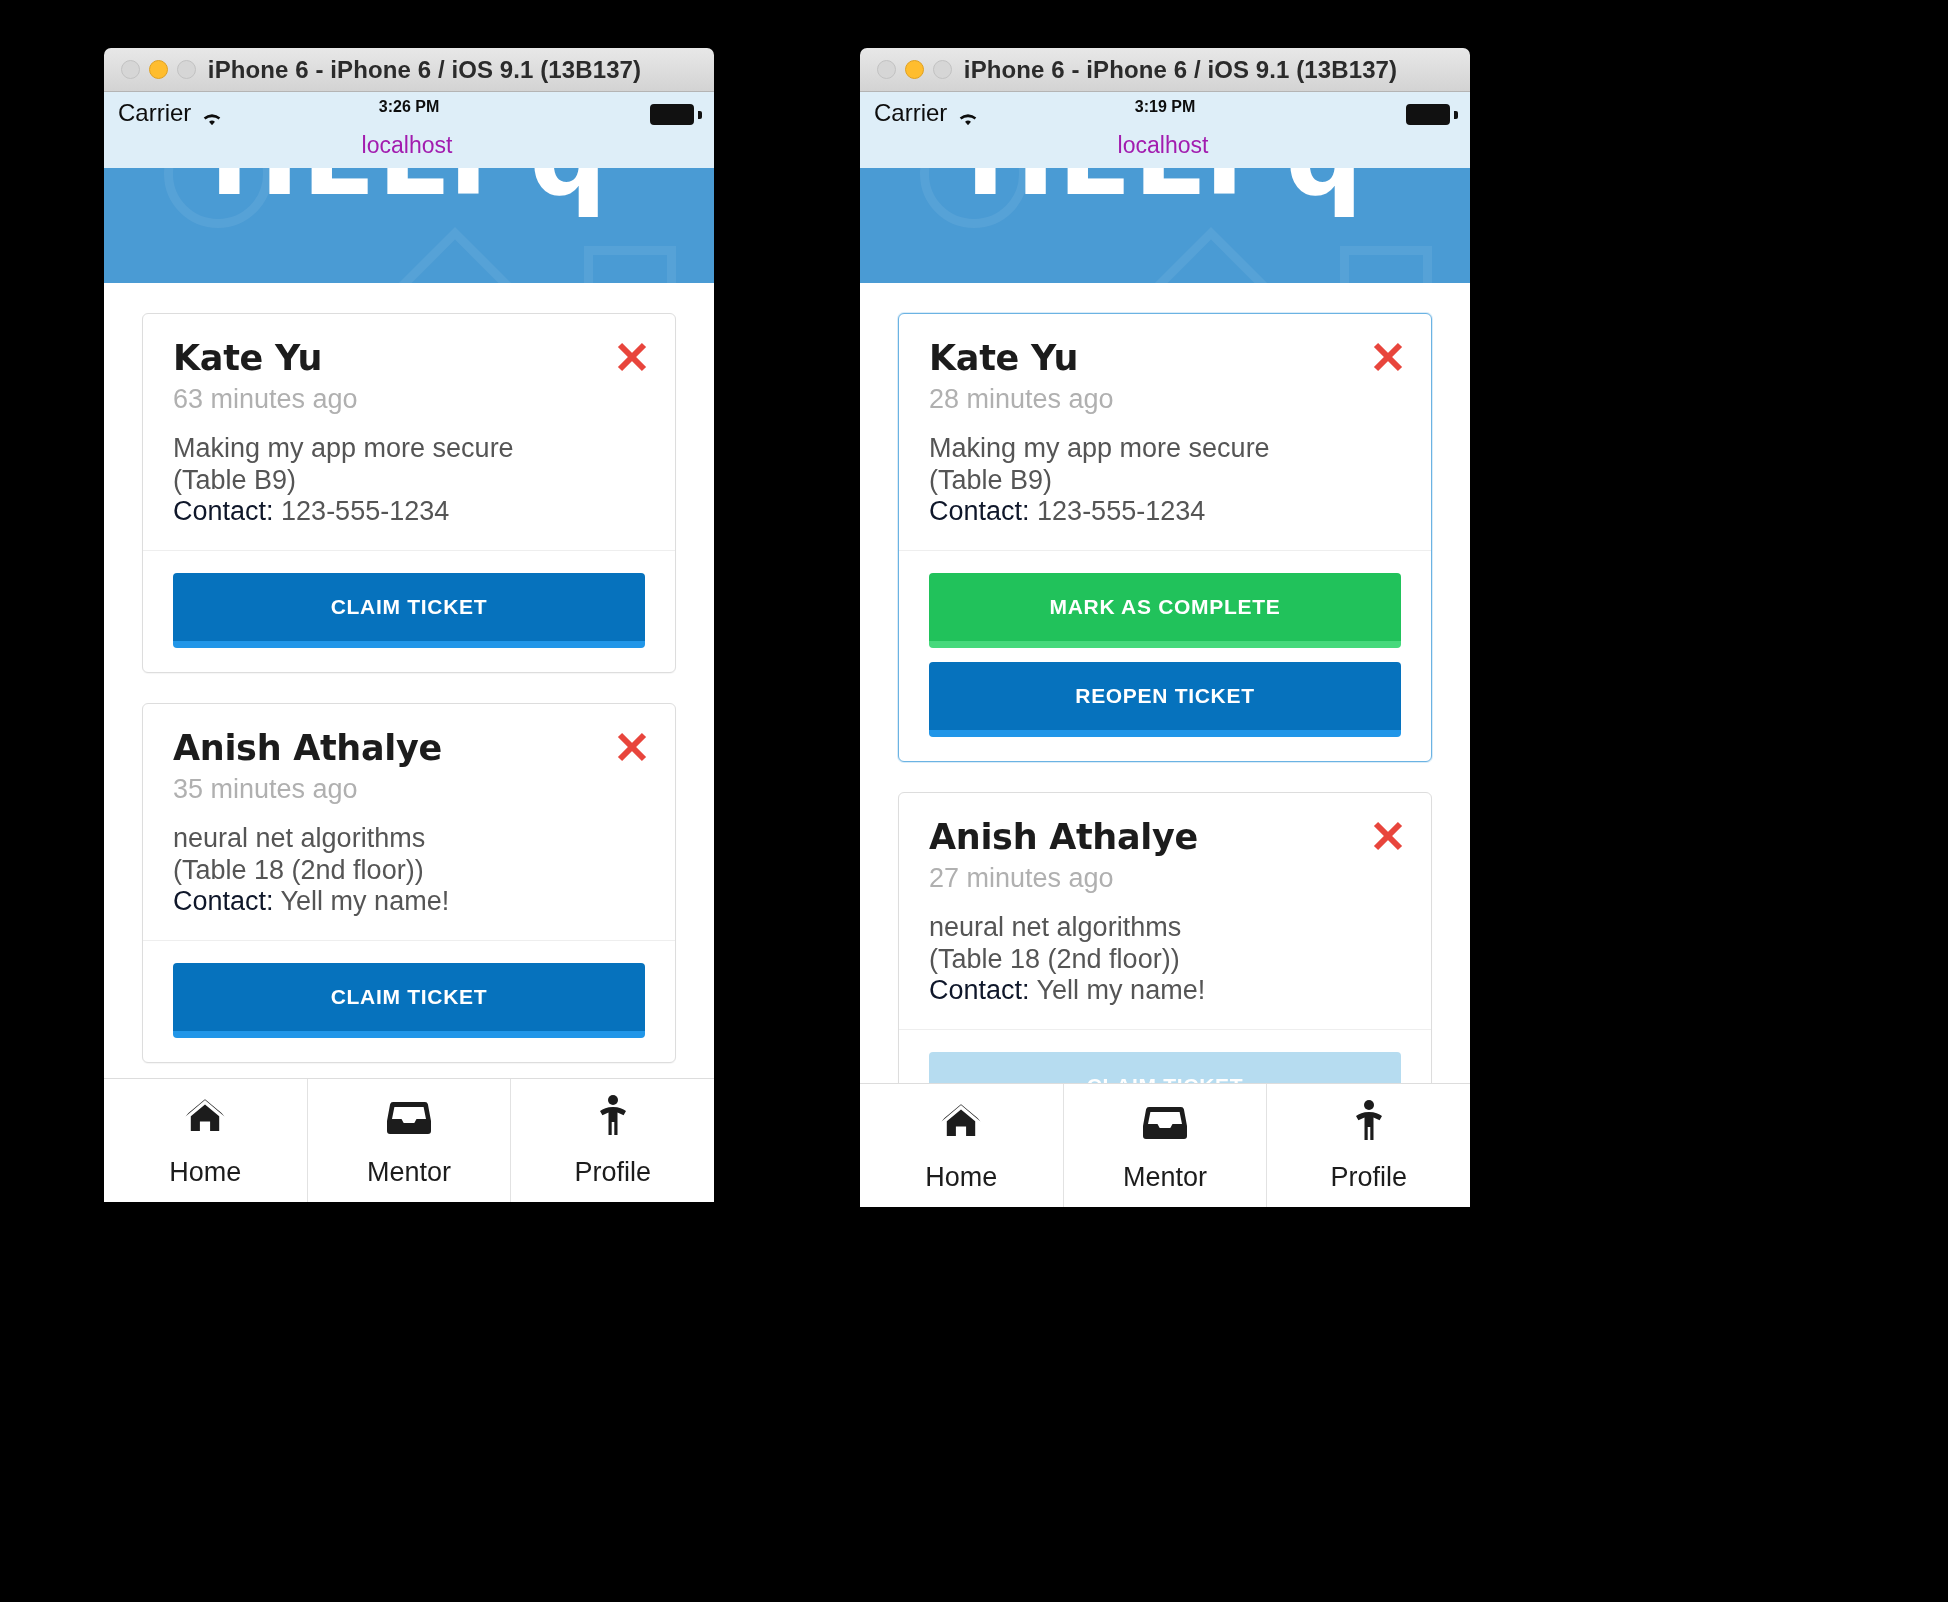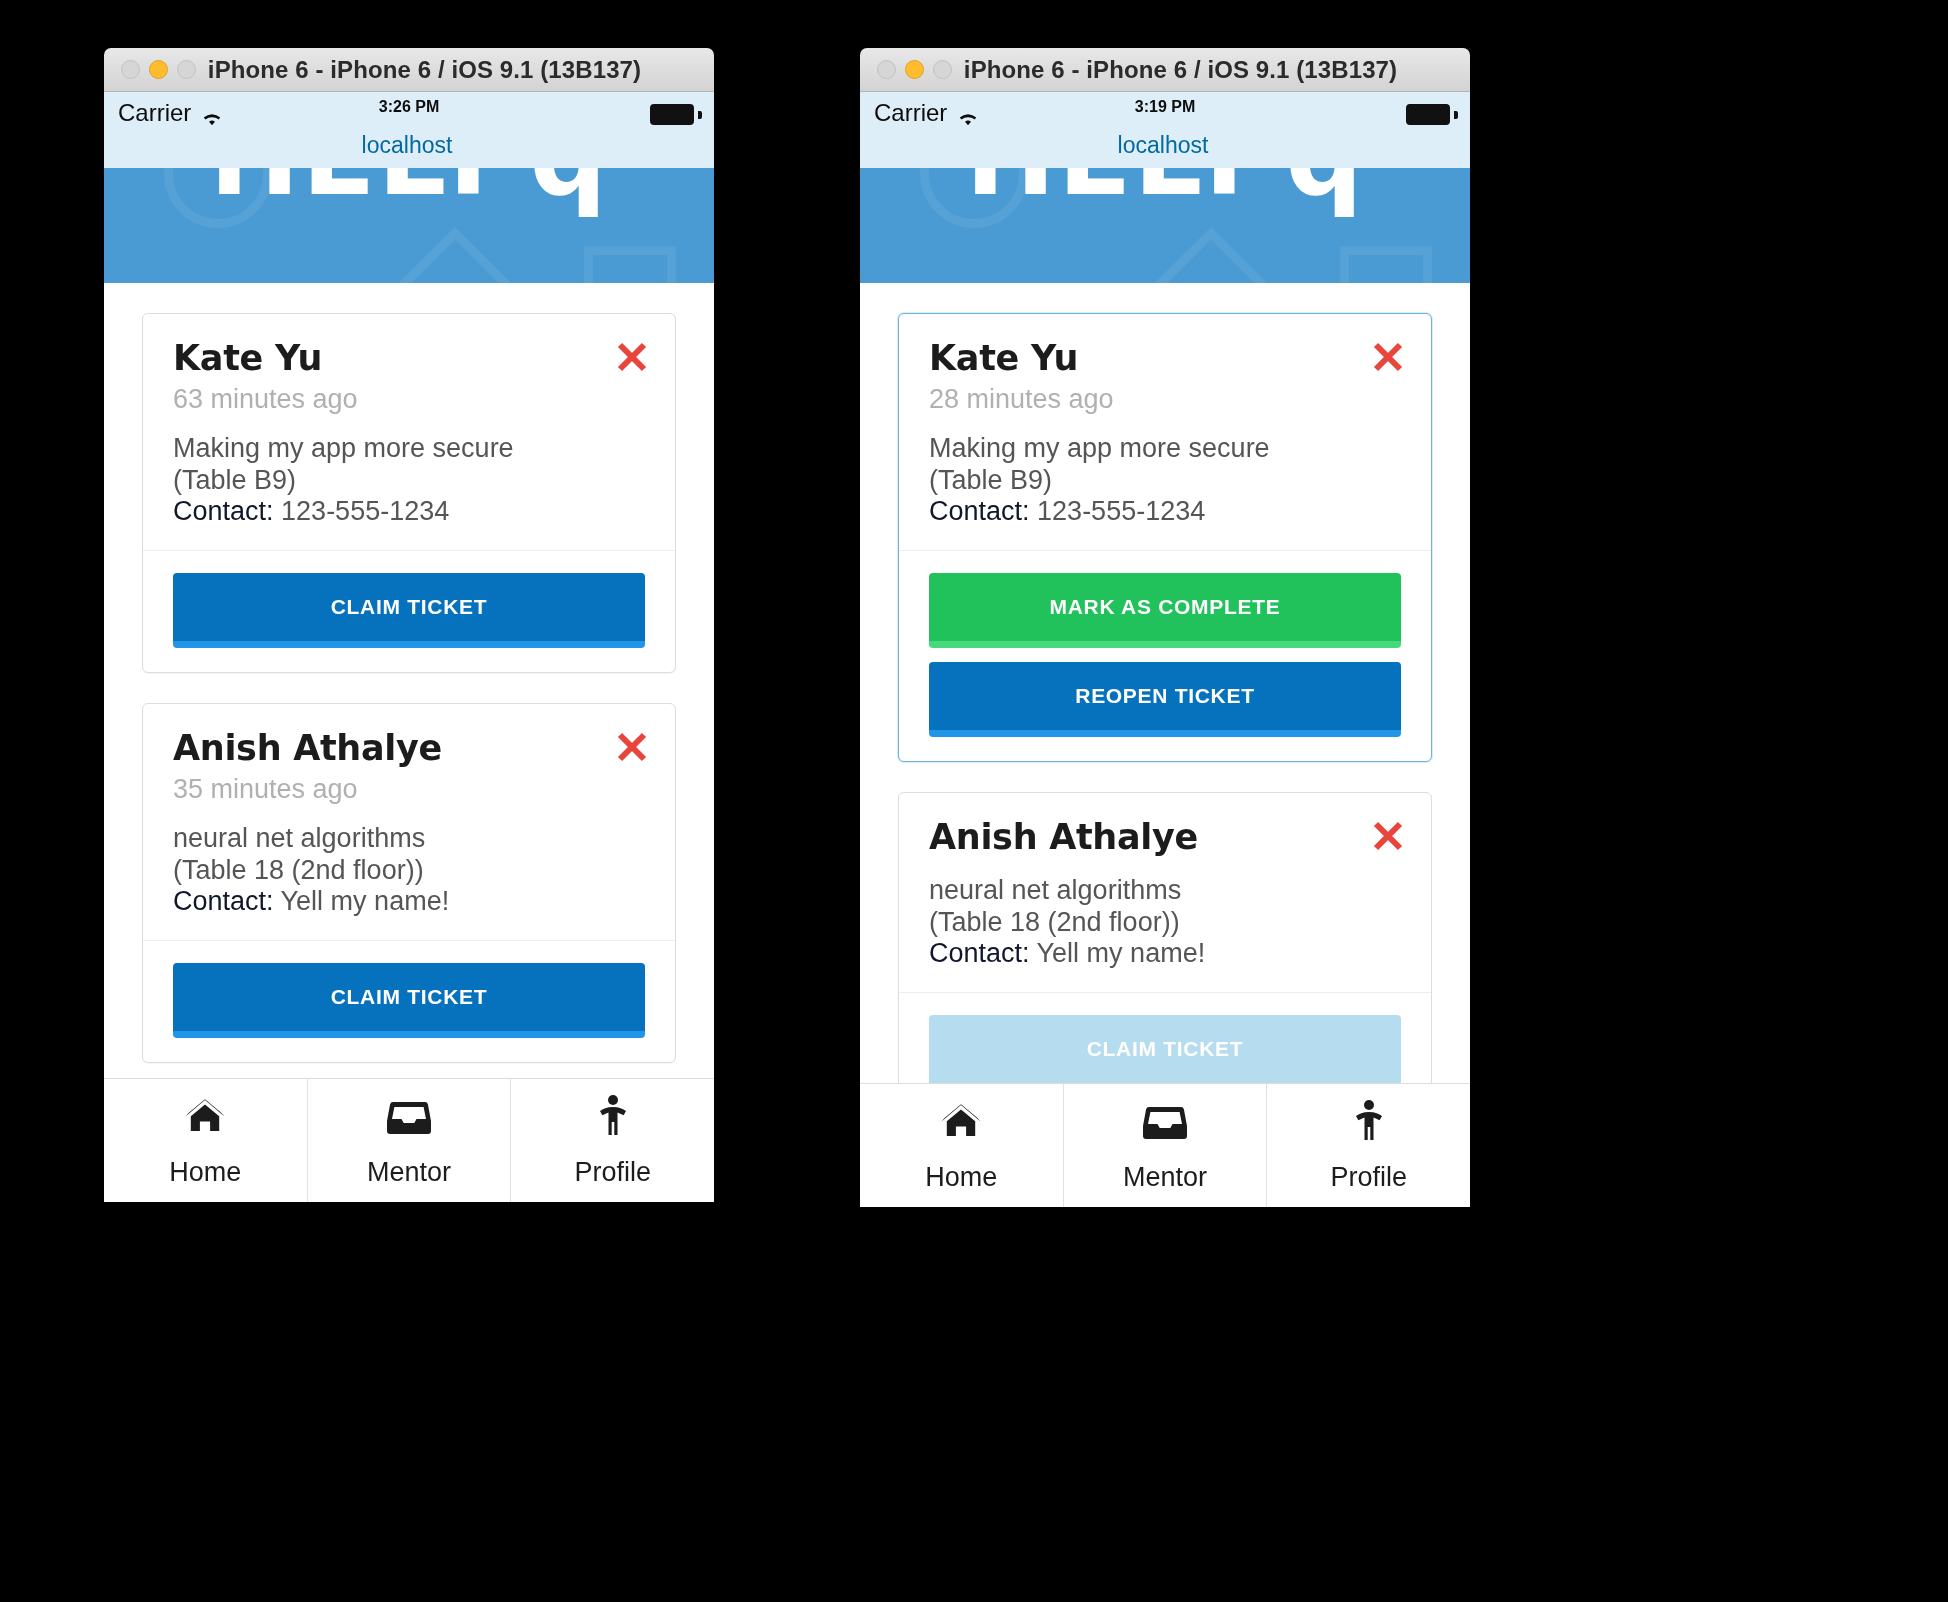--- a/index.html
+++ b/index.html
@@ -27,21 +27,21 @@
   .sb-row1{position:relative;height:43px;}
   .carrier{position:absolute;left:14px;top:7px;font-size:24px;color:#0d0d0d;
            display:flex;align-items:center;gap:9px;}
   .wifi{display:inline-block;width:24px;height:19px;position:relative;top:2px;}
   .clock{position:absolute;left:0;right:0;text-align:center;font-size:16px;
          font-weight:bold;color:#0d0d0d;top:6px;}
   .battery{position:absolute;right:12px;top:12px;width:52px;height:23px;}
   .batt-body{width:44px;height:21px;border:2px solid #111;border-radius:4px;background:#111;
              box-sizing:border-box;}
   .batt-cap{position:absolute;right:0;top:7px;width:4px;height:8px;background:#111;border-radius:0 2px 2px 0;}
-  .host{position:absolute;left:0;right:4px;text-align:center;top:40px;font-size:23px;color:#0369a1;}
+  .host{position:absolute;left:0;right:4px;text-align:center;top:40px;font-size:23px;color:#a21caf;}
 
   
   .app{background:#fff;position:relative;}
   .apphead{height:115px;background:#4a9bd4;position:relative;overflow:hidden;}
   .logo{position:absolute;left:0;right:0;text-align:center;top:-74px;font-size:108px;
         font-weight:bold;color:#fff;letter-spacing:2px;font-family:"DejaVu Sans",sans-serif;}
   .deco{position:absolute;opacity:.07;border:9px solid #fff;}
   .d1{left:60px;top:-48px;width:90px;height:90px;border-radius:50%;}
   .d2{left:300px;top:80px;width:84px;height:84px;transform:rotate(45deg);}
   .d3{left:480px;top:78px;width:74px;height:74px;}
@@ -229,20 +229,21 @@
                 </svg></div>
             </div>
             <div class="card-foot">
               <button class="btn green">MARK AS COMPLETE</button>
               <button class="btn blue">REOPEN TICKET</button>
             </div>
           </div>
           <div class="card">
             <div class="card-body">
               <div class="name">Anish Athalye</div>
+              <div class="ago">27 minutes ago</div>
               <div class="desc"><span>neural net algorithms</span><br><span>(Table 18 (2nd floor))</span></div>
               <div class="contact"><b>Contact:</b> <span>Yell my name!</span></div>
               <div class="xbtn"><svg viewBox="0 0 34 34" width="34" height="34">
                   <g stroke="#e8453c" stroke-width="6" stroke-linecap="butt">
                     <line x1="5" y1="5" x2="29" y2="29"></line>
                     <line x1="29" y1="5" x2="5" y2="29"></line>
                   </g>
                 </svg></div>
             </div>
             <div class="card-foot">

